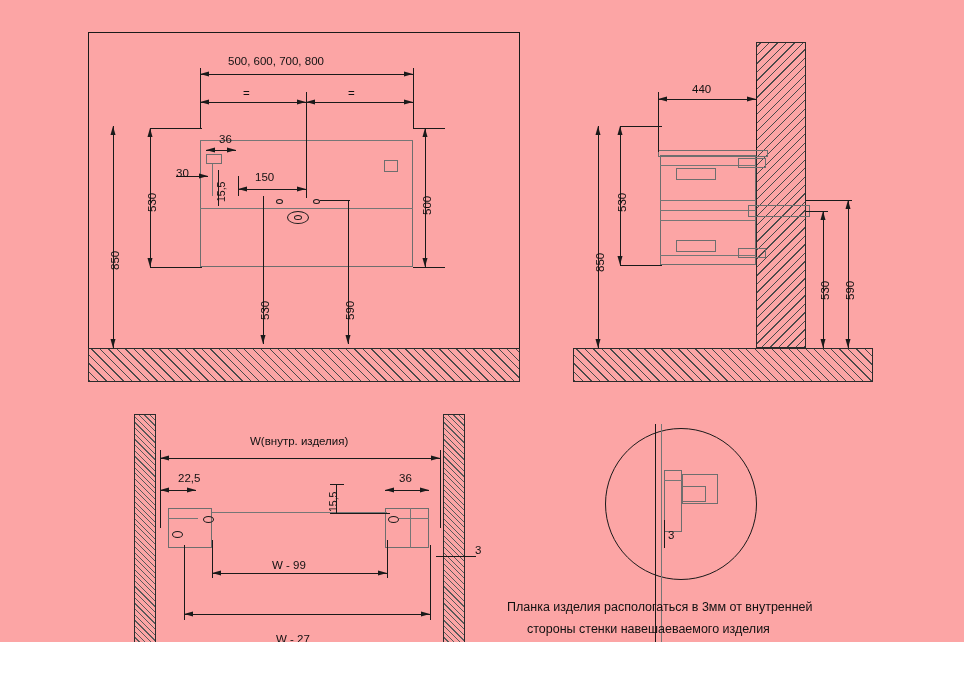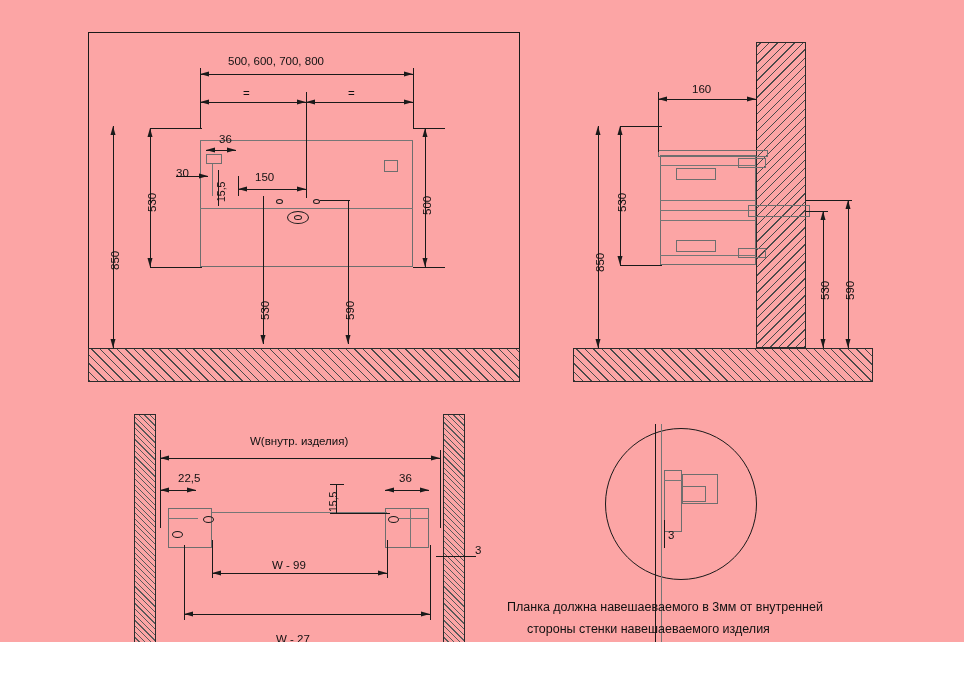--- a/index.html
+++ b/index.html
@@ -180,21 +180,21 @@
     <div class="box light" style="left:658px; top:150px; width:110px; height:7px;"></div>
 
     <div class="box light" style="left:748px; top:205px; width:62px; height:12px;"></div>
 
     <div class="box light" style="left:738px; top:158px; width:28px; height:10px;"></div>
     <div class="box light" style="left:738px; top:248px; width:28px; height:10px;"></div>
 
     <div class="hline" style="left:658px; top:99px; width:98px;"></div>
     <div class="vline" style="left:658px; top:92px; height:60px;"></div>
     <div class="vline" style="left:756px; top:80px; height:70px;"></div>
-    <div class="lbl" style="left:692px; top:84px;">160</div>
+    <div class="lbl" style="left:692px; top:84px;">440</div>
 
     <div class="vline" style="left:620px; top:126px; height:140px;"></div>
     <div class="hline" style="left:620px; top:126px; width:42px;"></div>
     <div class="hline" style="left:620px; top:265px; width:42px;"></div>
     <div class="lbl rot" style="left:617px; top:212px;">530</div>
 
     <div class="vline" style="left:598px; top:126px; height:222px;"></div>
     <div class="lbl rot" style="left:595px; top:272px;">850</div>
 
     <div class="vline" style="left:823px; top:211px; height:137px;"></div>
@@ -261,21 +261,21 @@
     <div class="vline light" style="left:661px; top:424px; height:230px;"></div>
 
     <div class="box light" style="left:664px; top:470px; width:18px; height:62px;"></div>
     <div class="box light" style="left:682px; top:474px; width:36px; height:30px;"></div>
     <div class="box light" style="left:682px; top:486px; width:24px; height:16px;"></div>
     <div class="hline light" style="left:664px; top:480px; width:18px;"></div>
 
     <div class="vline" style="left:664px; top:520px; height:28px;"></div>
     <div class="lbl" style="left:668px; top:530px;">3</div>
 
-    <div class="note" style="left:507px; top:598px;">Планка должна навешаеваемого в 3мм от внутренней</div>
+    <div class="note" style="left:507px; top:598px;">Планка изделия распологаться в 3мм от внутренней</div>
     <div class="note" style="left:527px; top:620px;text-align:center;">стороны стенки навешаеваемого изделия</div>
   </div>
 
   <svg class="overlay" viewBox="0 0 964 682">
     <g fill="#1a1a1a" stroke="none">
 
       <polygon points="200,74 209,71.5 209,76.5"></polygon>
       <polygon points="413,74 404,71.5 404,76.5"></polygon>
 
       <polygon points="200,102 209,99.5 209,104.5"></polygon>

